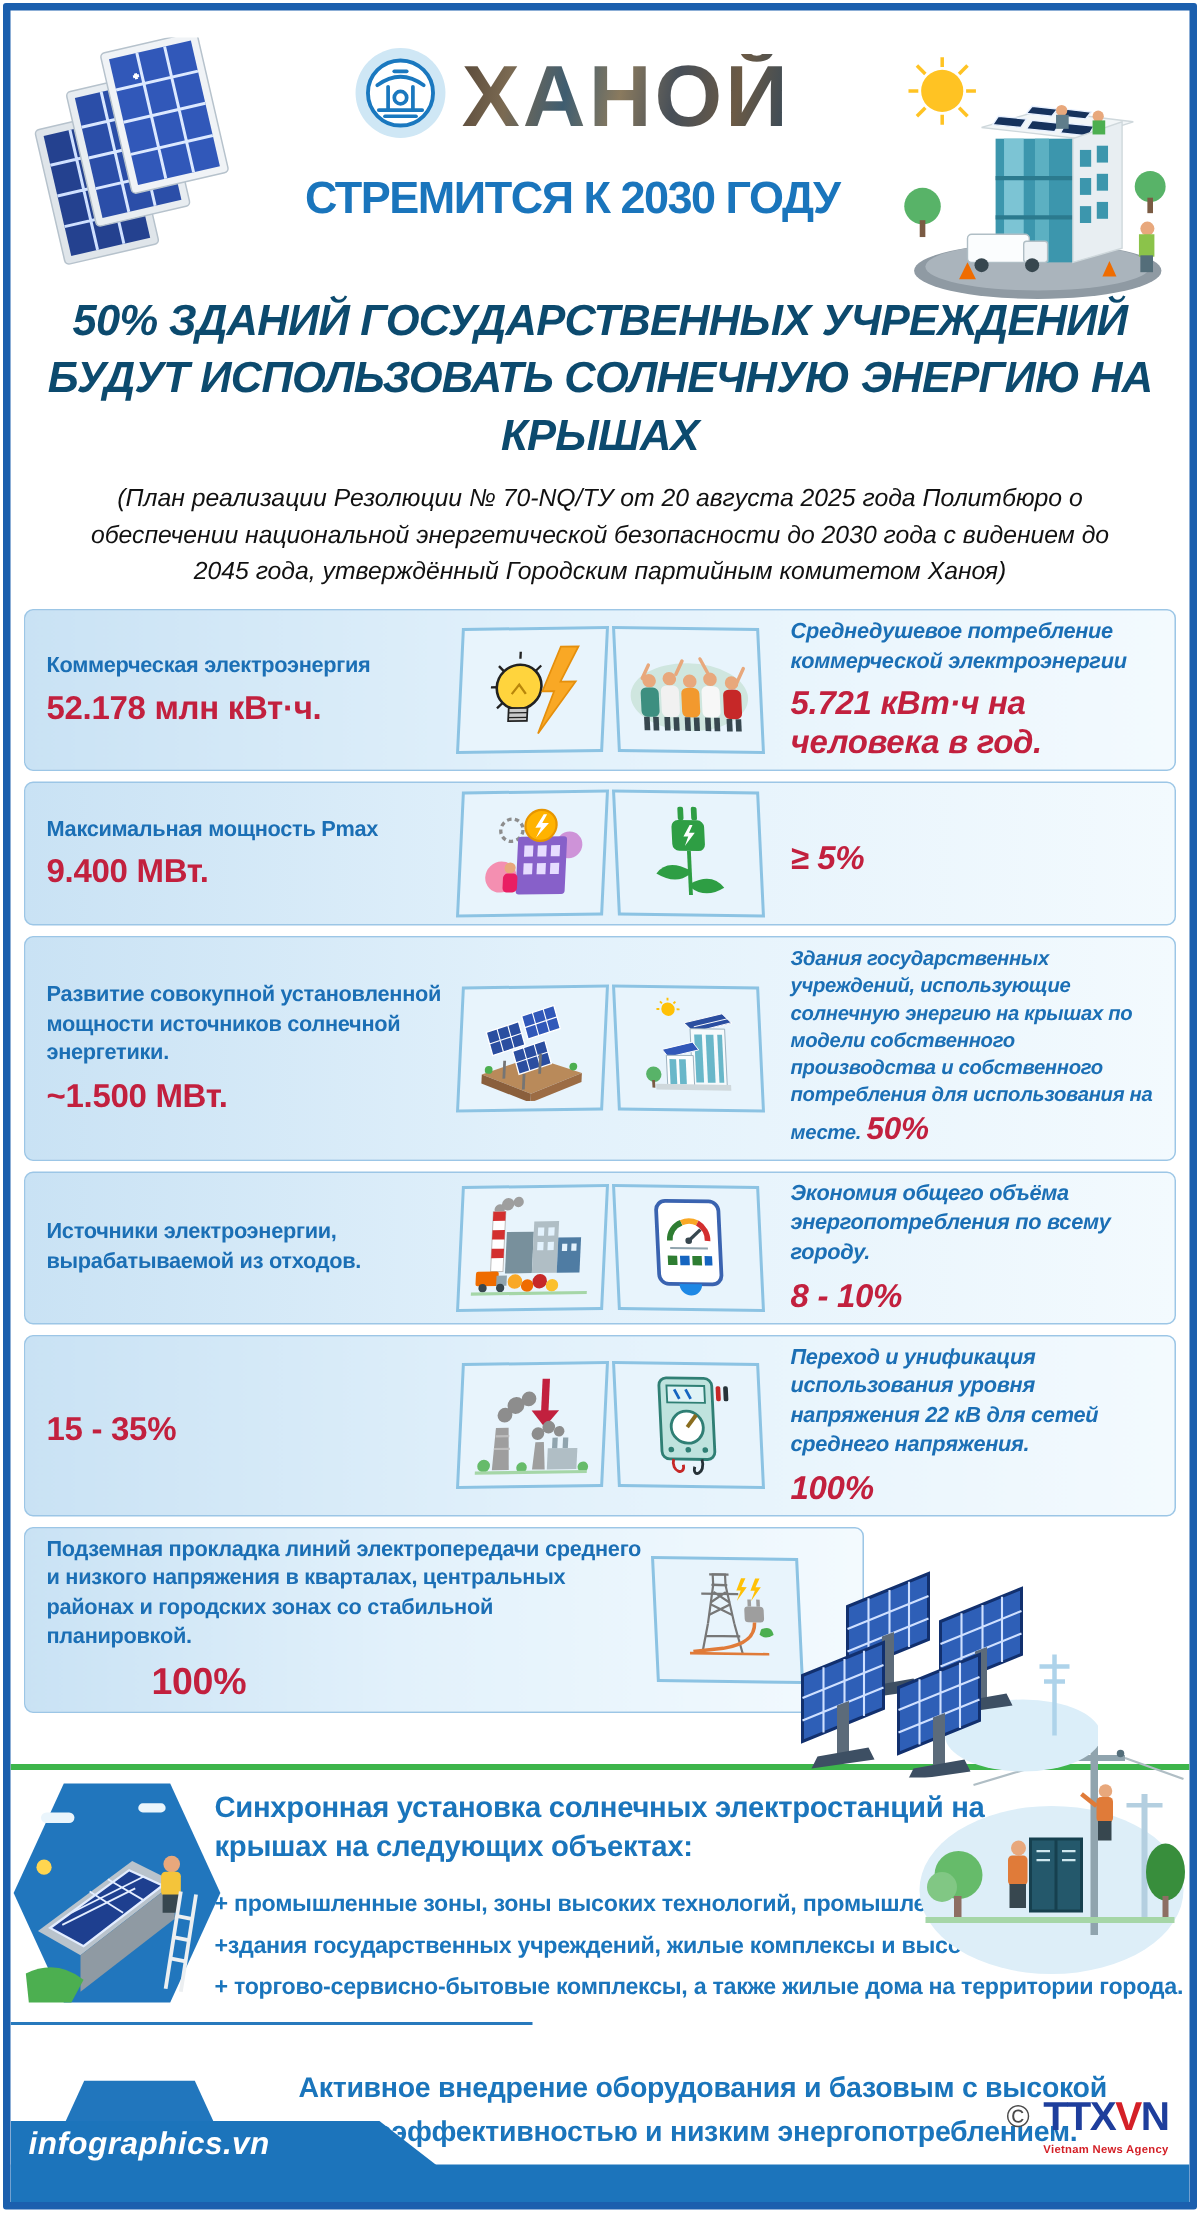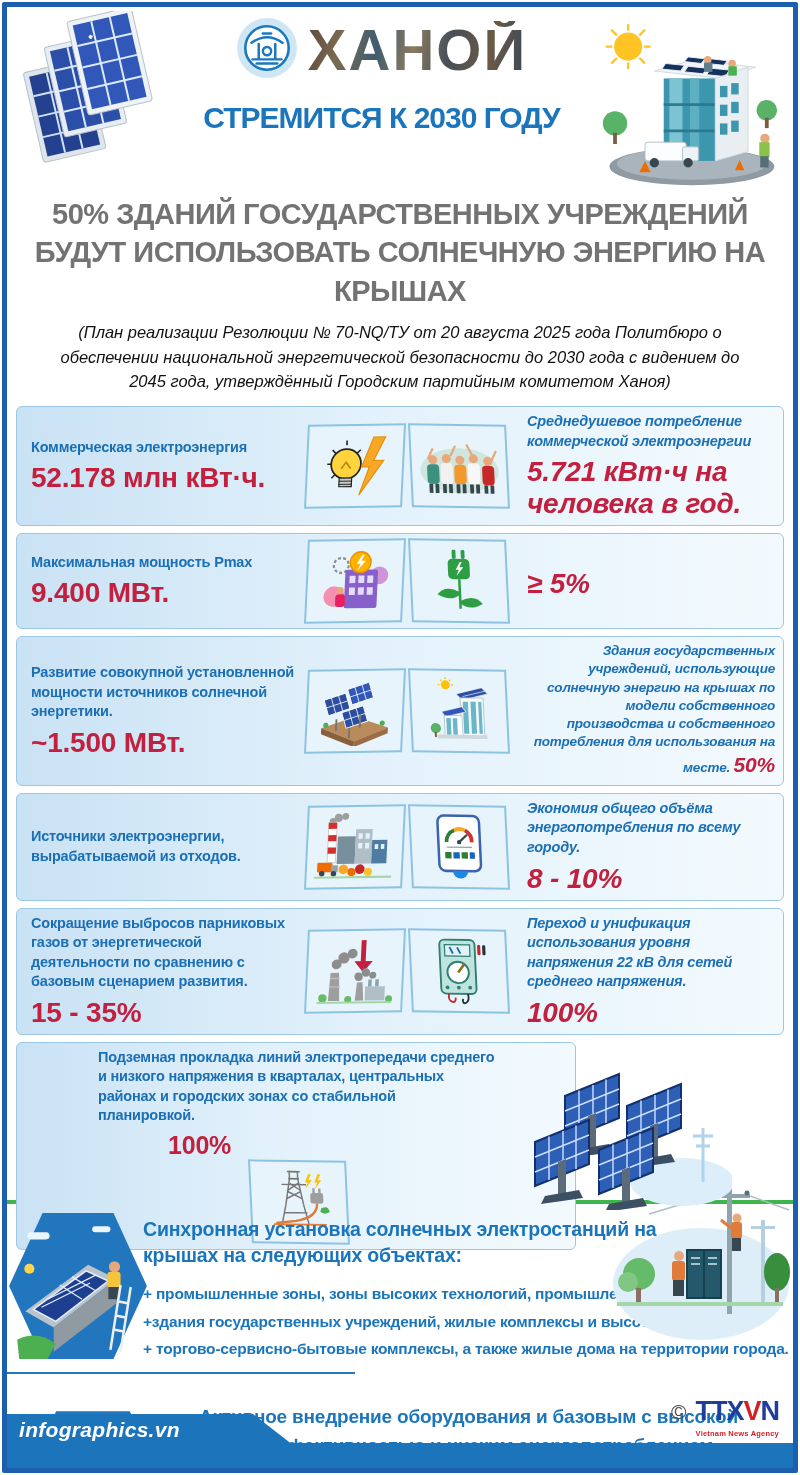--- a/index.html
+++ b/index.html
@@ -1,54 +1,54 @@
 <!DOCTYPE html>
 <html><head>
 <meta charset="utf-8">
 <style>
   html,body{margin:0;padding:0;background:#fff;}
   body{width:800px;font-family:"Liberation Sans", sans-serif;}
   .page{box-sizing:border-box;margin:2px;border:5px solid #1b5fae;border-radius:2px;
         width:796px;height:1471px;background:#fff;overflow:hidden;position:relative;}
 
   
-  .header{display:flex;align-items:flex-start;padding:4px 6px 0 14px;height:178px;box-sizing:border-box;}
+  .header{display:flex;align-items:flex-start;padding:18px 6px 0 14px;height:178px;box-sizing:border-box;}
   .hdr-left{width:150px;flex:none;}
   .hdr-center{flex:1;text-align:center;padding-top:6px;}
   .logo-row{display:flex;align-items:center;justify-content:center;gap:10px;}
   .hanoi{font-size:58px;font-weight:bold;letter-spacing:2px;
          background:linear-gradient(100deg,#5a4a3a 0%,#7b6a52 15%,#3f5d70 32%,#8a7a5e 48%,#474f58 64%,#6b5a45 82%,#35495a 100%);
          -webkit-background-clip:text;background-clip:text;color:transparent;line-height:1;}
   .strives{margin-top:18px;color:#1a75bc;font-weight:bold;font-size:30px;letter-spacing:-1px;}
   .hdr-right{width:195px;flex:none;}
 
   
-  .main-title{margin:10px auto 0;width:756px;text-align:center;color:#737373;
-              font-size:29px;font-weight:bold;letter-spacing:-0.5px;line-height:1.32;}
+  .main-title{margin:10px auto 0;width:756px;text-align:center;color:#0c4a6e;
+              font-size:29px;font-weight:bold;letter-spacing:-0.5px;line-height:1.32;font-style:italic;}
   .subtitle{margin:10px auto 12px;width:712px;text-align:center;color:#111;
             font-style:italic;font-size:16.5px;line-height:1.5;}
 
   
   .stats{padding:0 9px;}
   .stat-row{position:relative;display:flex;align-items:center;margin-bottom:7px;
             border:1px solid #9cc6e6;border-radius:6px;
             background:linear-gradient(90deg,#c9e2f4 0%,#e2f1fb 45%,#f3fafe 100%);
             min-height:94px;padding:5px 8px 5px 14px;box-sizing:border-box;}
   .stat-left{width:268px;flex:none;padding-right:4px;}
   .icon-cell{flex:none;width:98px;height:84px;background:#e8f4fc;border:2px solid #8cc3e3;
              display:flex;align-items:center;justify-content:center;margin:0 3px;box-sizing:border-box;}
   .skew-l{transform:skewX(-3.5deg) rotate(-0.8deg);}
   .skew-r{transform:skewX(3.5deg) rotate(0.8deg);}
   .icon-cell svg{width:88%;height:88%;}
   .stat-right{flex:1;padding-left:16px;font-style:italic;}
   .stat-label{color:#1b6fb5;font-weight:bold;font-size:14.5px;line-height:1.35;letter-spacing:-0.2px;}
-  .stat-label.sm{font-size:13.5px;text-align:right;}
-  .stat-value{color:#c2203e;font-weight:bold;font-size:28px;margin-top:5px;letter-spacing:-0.2px;}
+  .stat-label.sm{font-size:13.5px;}
+  .stat-value{color:#c2203e;font-weight:bold;font-size:22px;margin-top:5px;letter-spacing:-0.2px;}
   .stat-value.inline{display:inline;font-size:21px;margin:0;}
-  .row6{width:560px;min-height:90px;flex-direction:column;}
+  .row6{width:560px;min-height:90px;}
   .row6 .stat-left{width:398px;}
   .row6 .stat-value{margin-left:70px;font-size:25px;}
   .row6-zone{position:relative;height:158px;}
   .tracker{position:absolute;right:52px;bottom:-14px;z-index:2;}
 
   .green-divider{height:4px;background:#3db54b;margin:0;}
 
   
   .projects{position:relative;padding:12px 16px 2px 136px;min-height:150px;}
   .proj-left{position:absolute;left:-4px;top:6px;}
@@ -410,21 +410,20 @@
         </svg>
       </div>
       <div class="stat-right">
         <div class="stat-label">Экономия общего объёма энергопотребления по всему городу.</div>
         <div class="stat-value">8 - 10%</div>
       </div>
     </div>
 
     <div class="stat-row">
       <div class="stat-left">
-        <div class="stat-label">Сокращение выбросов парниковых газов от энергетической деятельности по сравнению с базовым сценарием развития.</div>
         <div class="stat-value">15 - 35%</div>
       </div>
       <div class="icon-cell skew-l">
         <svg viewBox="0 0 110 100">
           <rect x="62" y="6" width="7" height="32" fill="#c2203e"></rect>
           <polygon points="53,36 79,36 66,52 " fill="#c2203e"></polygon>
           <g fill="#8d8d8d">
               <circle cx="28" cy="40" r="7"></circle>
               <circle cx="38" cy="31" r="8"></circle>
               <circle cx="50" cy="25" r="7"></circle>

